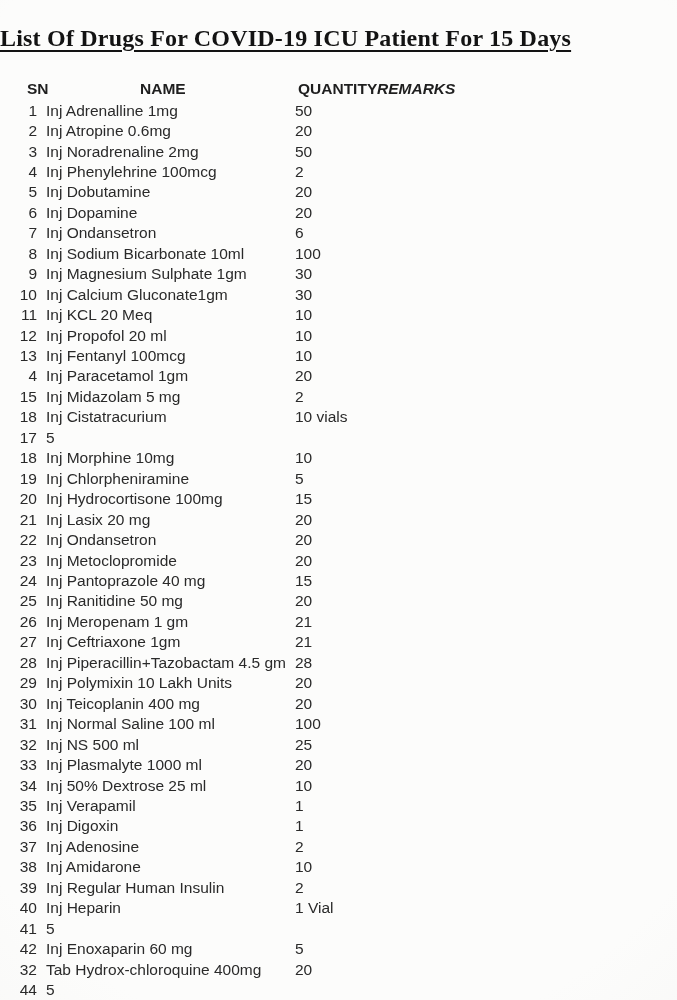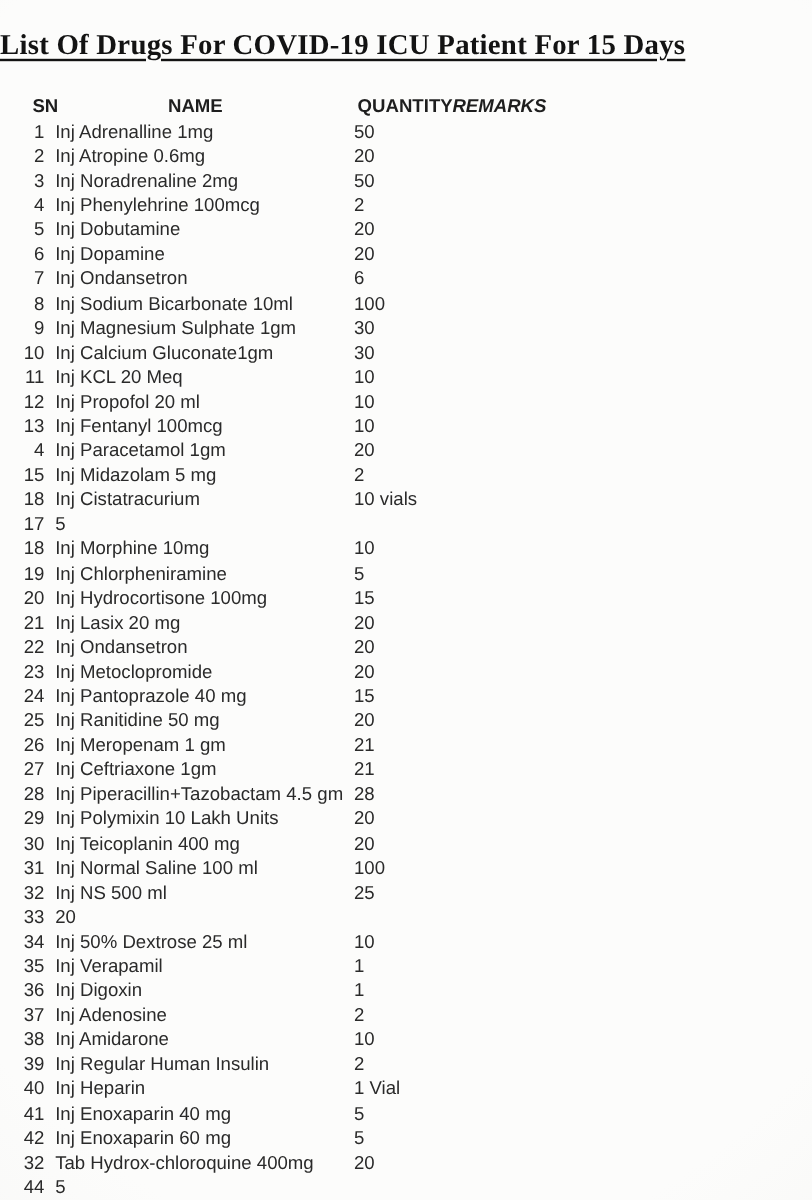--- a/index.html
+++ b/index.html
@@ -272,20 +272,21 @@
           <span class="c-remarks"></span>
         </div>
         <div class="row">
           <span class="c-sn">32</span>
           <span class="c-name">Inj NS 500 ml</span>
           <span class="c-qty">25</span>
           <span class="c-remarks"></span>
         </div>
         <div class="row">
           <span class="c-sn">33</span>
+          <span class="c-name">Inj Plasmalyte 1000 ml</span>
           <span class="c-qty">20</span>
           <span class="c-remarks"></span>
         </div>
         <div class="row">
           <span class="c-sn">34</span>
           <span class="c-name">Inj 50% Dextrose 25 ml</span>
           <span class="c-qty">10</span>
           <span class="c-remarks"></span>
         </div>
         <div class="row">
@@ -319,21 +320,20 @@
           <span class="c-remarks"></span>
         </div>
         <div class="row">
           <span class="c-sn">40</span>
           <span class="c-name">Inj Heparin</span>
           <span class="c-qty">1 Vial</span>
           <span class="c-remarks"></span>
         </div>
         <div class="row">
           <span class="c-sn">41</span>
-          <span class="c-name">Inj Enoxaparin 40 mg</span>
           <span class="c-qty">5</span>
           <span class="c-remarks"></span>
         </div>
         <div class="row">
           <span class="c-sn">42</span>
           <span class="c-name">Inj Enoxaparin 60 mg</span>
           <span class="c-qty">5</span>
           <span class="c-remarks"></span>
         </div>
         <div class="row">

